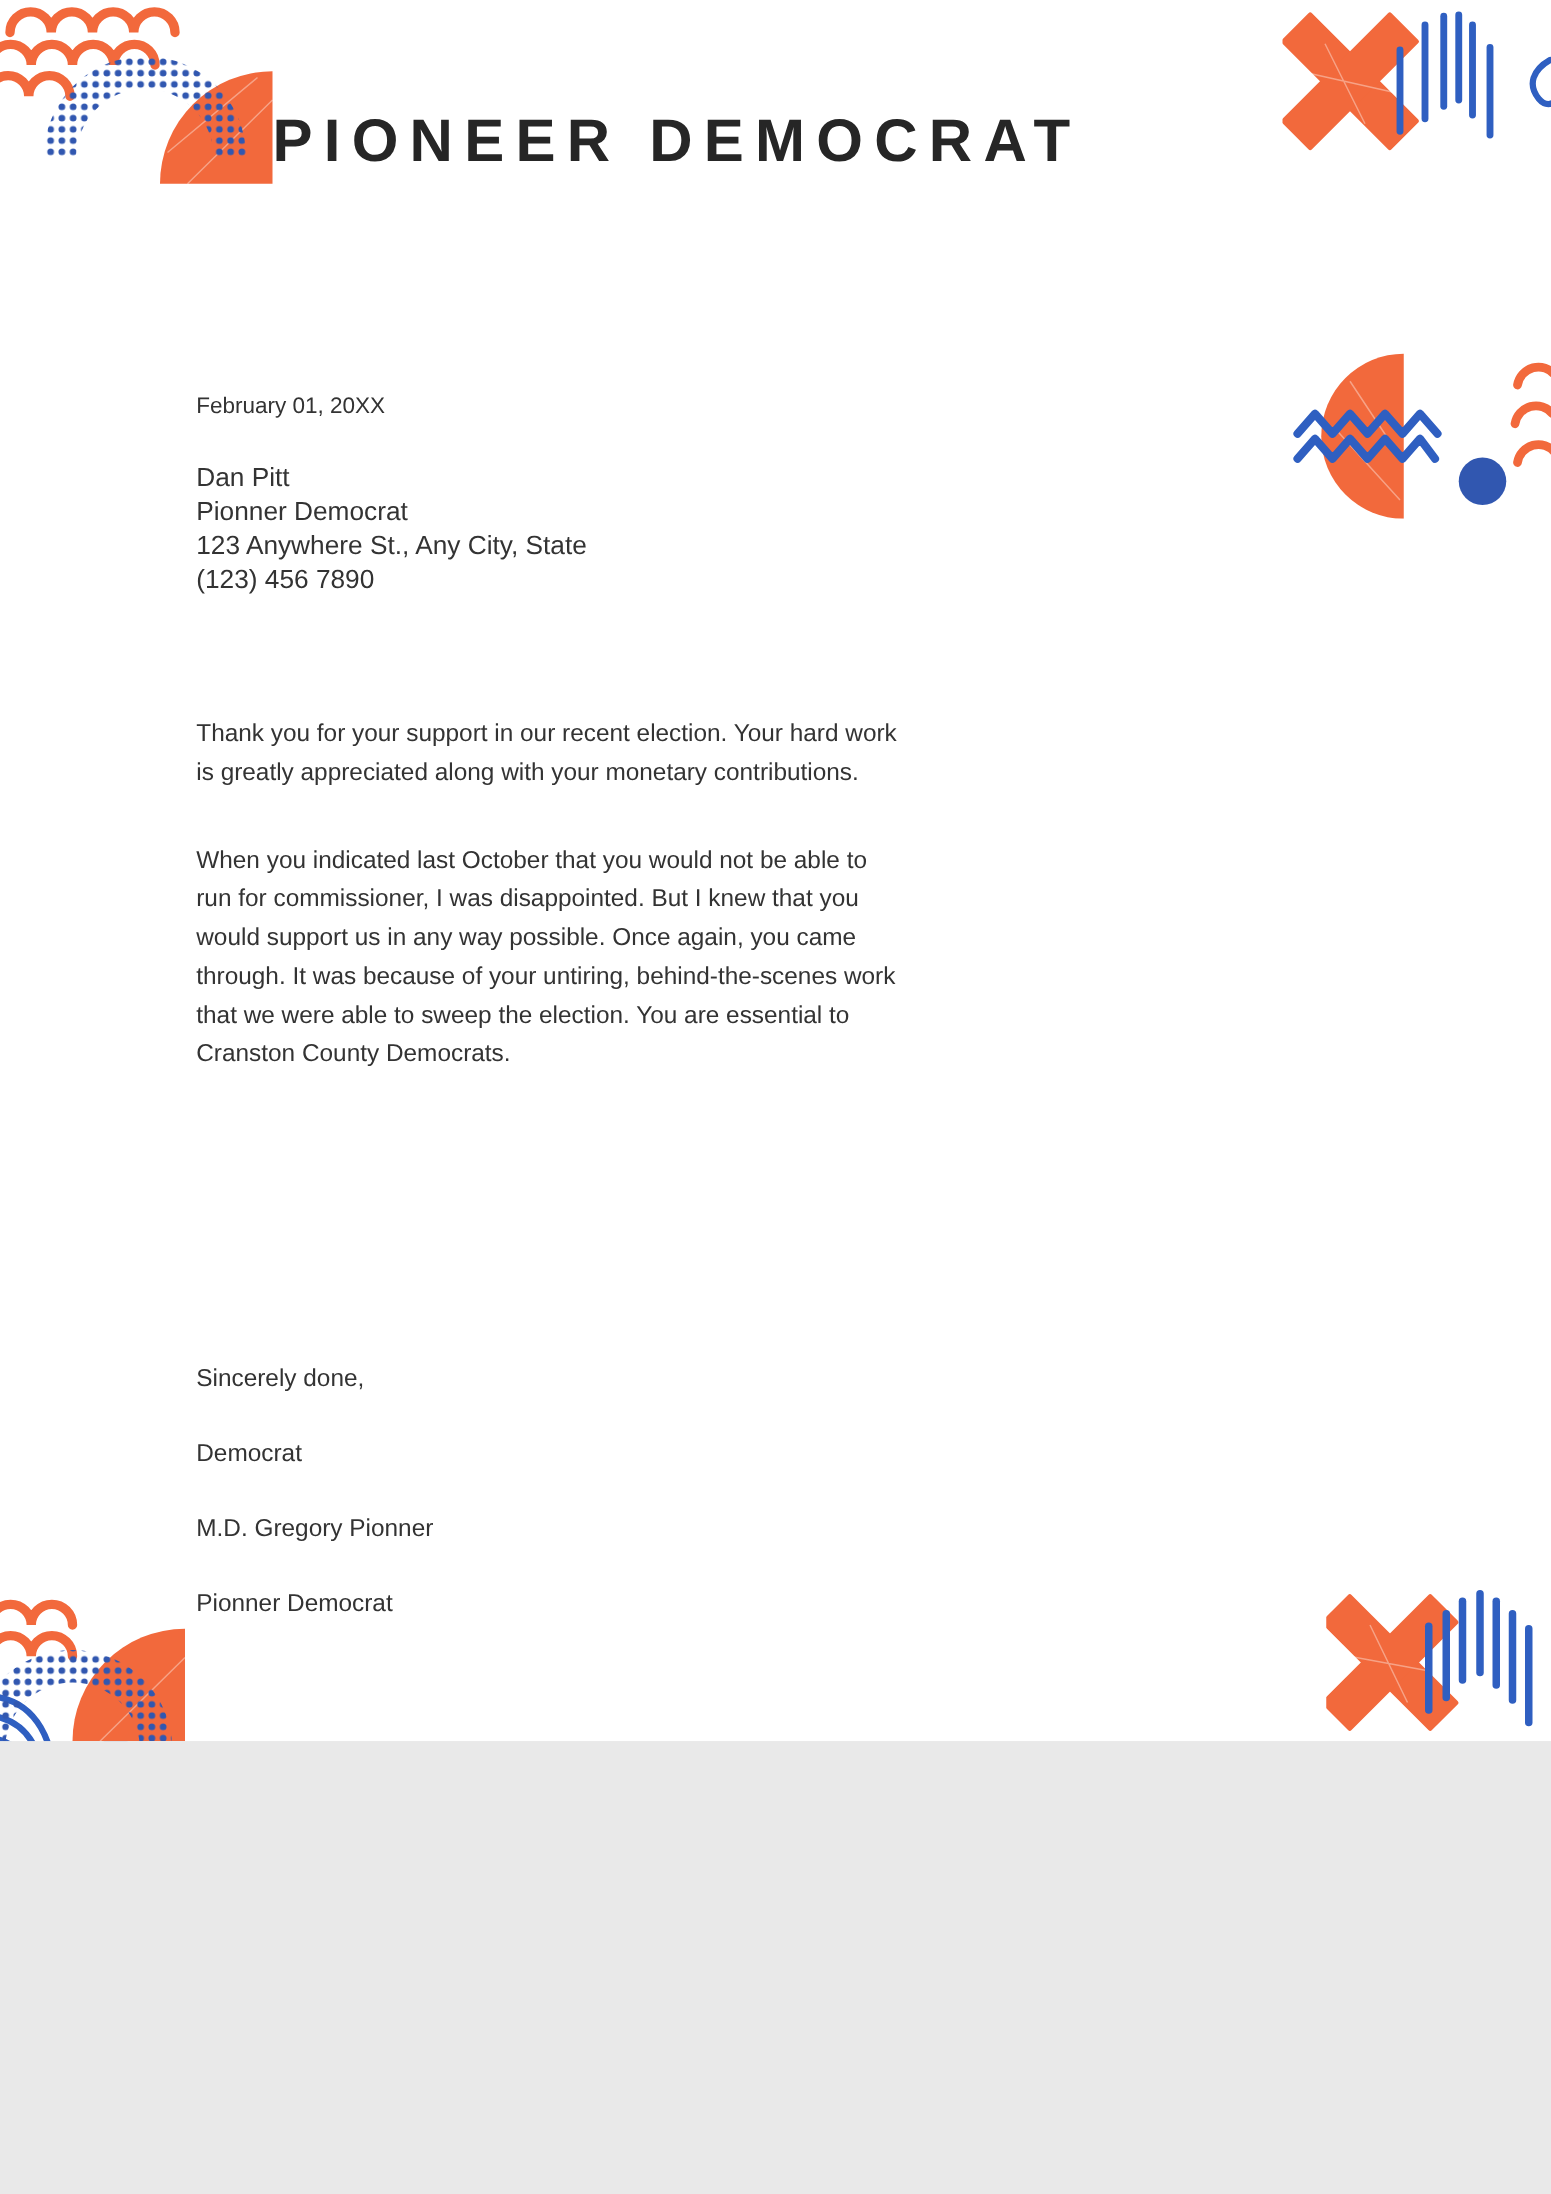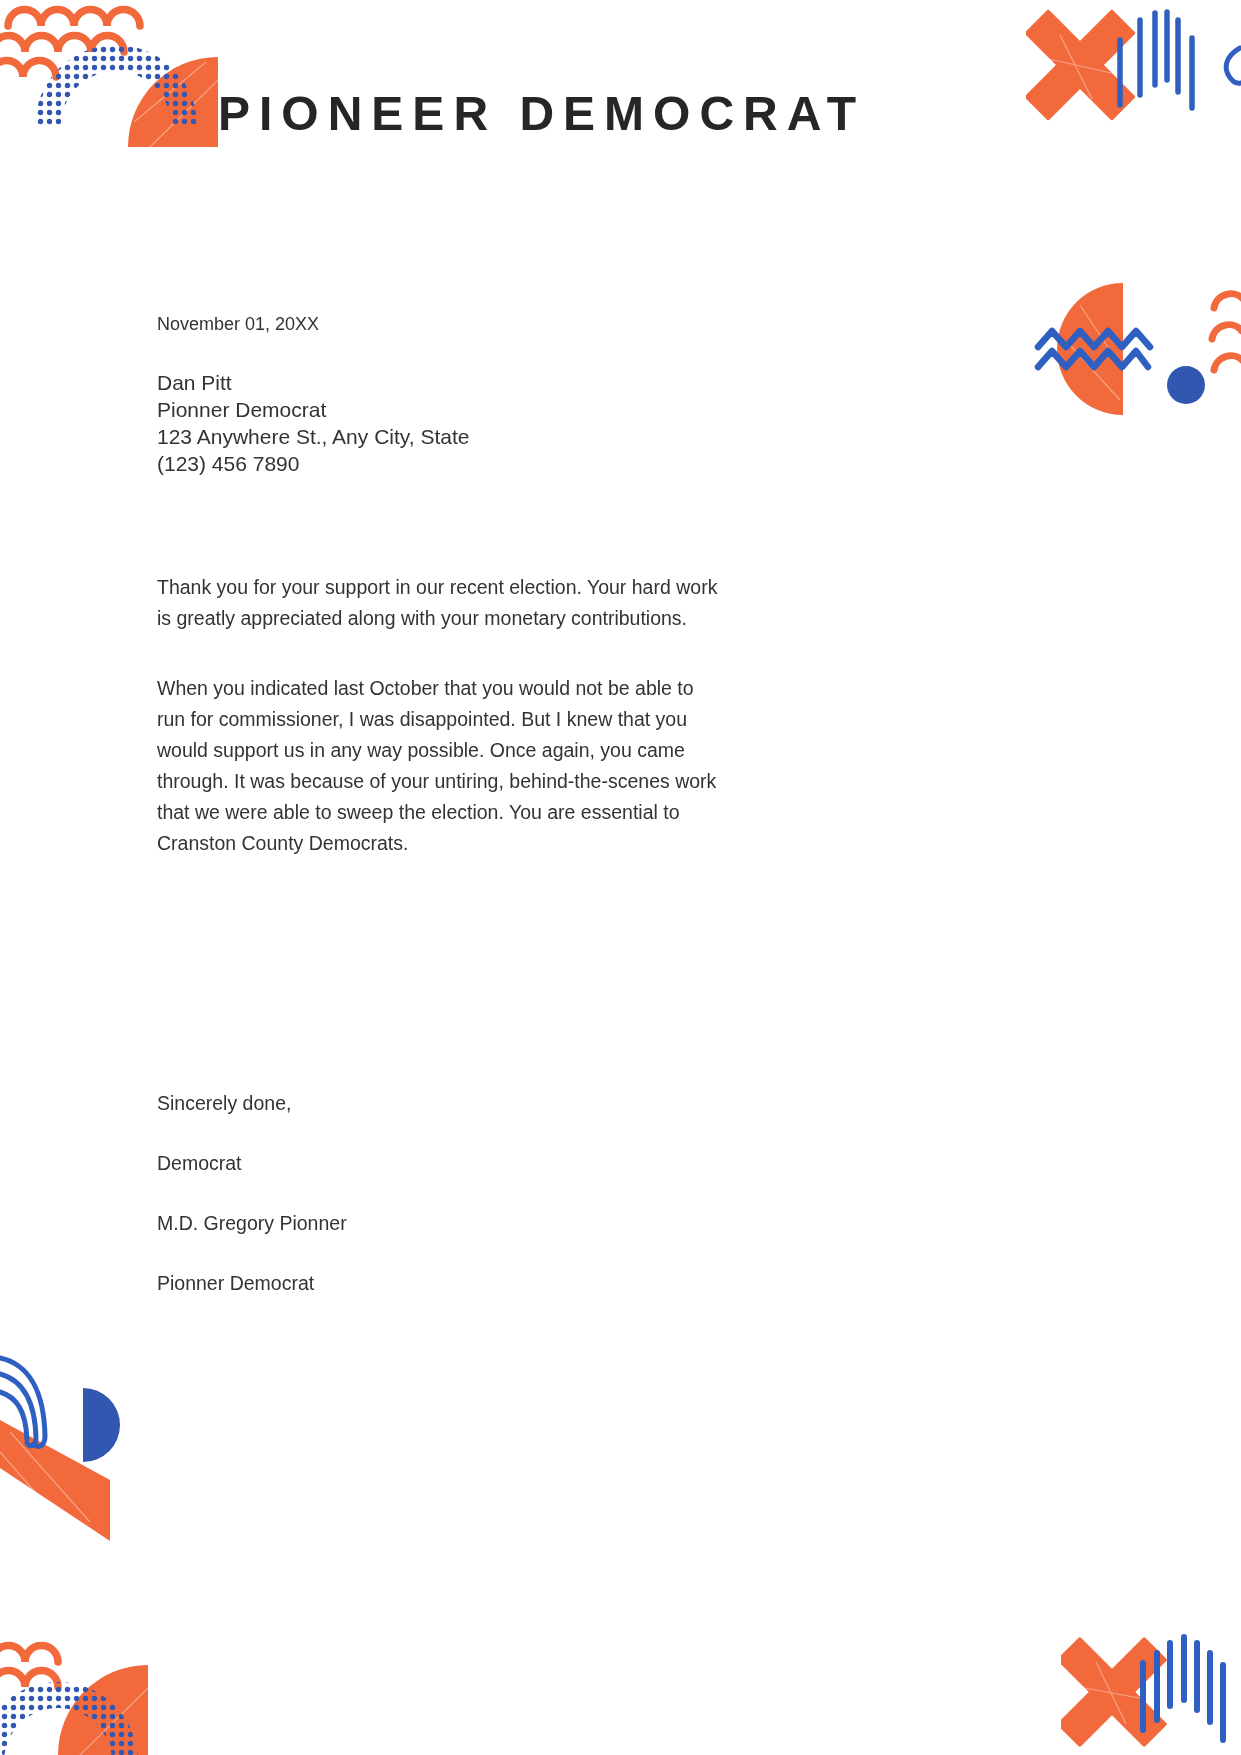--- a/index.html
+++ b/index.html
@@ -7,21 +7,21 @@
     --orange:#F2693C;
     --blue:#3157B0;
     --blue-bright:#2F5FC1;
     --title-ink:#262626;
     --body-ink:#333333;
   }
   *{box-sizing:border-box;margin:0;padding:0;}
   html,body{background:#e9e9e9;}
   .page{
     position:relative;
-    width:1241px;height:1755px;
+    width:1241px;height:1393px;
     margin:0 auto;
     background:var(--page-bg);
     overflow:hidden;
     font-family:"Liberation Sans", sans-serif;
     color:var(--body-ink);
   }
   .deco{position:absolute;display:block;}
   #deco-top-left{left:0;top:0;}
   #deco-top-right{right:0;top:0;}
   #deco-right-mid{left:920px;top:250px;}
@@ -154,21 +154,21 @@
       <line class="s-blue" stroke-width="6" stroke-linecap="round" x1="109" y1="13" x2="109" y2="76"></line>
       <line class="s-blue" stroke-width="6" stroke-linecap="round" x1="123" y1="7" x2="123" y2="70"></line>
       <line class="s-blue" stroke-width="6" stroke-linecap="round" x1="136" y1="13" x2="136" y2="80"></line>
       <line class="s-blue" stroke-width="6" stroke-linecap="round" x1="149" y1="23" x2="149" y2="92"></line>
       <line class="s-blue" stroke-width="6" stroke-linecap="round" x1="162" y1="35" x2="162" y2="110"></line>
     </g>
   </svg>
 
   <h1 class="page-title">PIONEER DEMOCRAT</h1>
 
-  <div class="letter-date">November 01, 20XX</div>
+  <div class="letter-date">February 01, 20XX</div>
 
   <div class="letter-address">Dan Pitt<br>Pionner Democrat<br>123 Anywhere St., Any City, State<br>(123) 456 7890</div>
 
   <div class="letter-body">
     <p>Thank you for your support in our recent election. Your hard work<br>is greatly appreciated along with your monetary contributions.</p>
     <p>When you indicated last October that you would not be able to<br>run for commissioner, I was disappointed. But I knew that you<br>would support us in any way possible. Once again, you came<br>through. It was because of your untiring, behind-the-scenes work<br>that we were able to sweep the election. You are essential to<br>Cranston County Democrats.</p>
   </div>
 
   <div class="letter-closing">
     <div>Sincerely done,</div>

